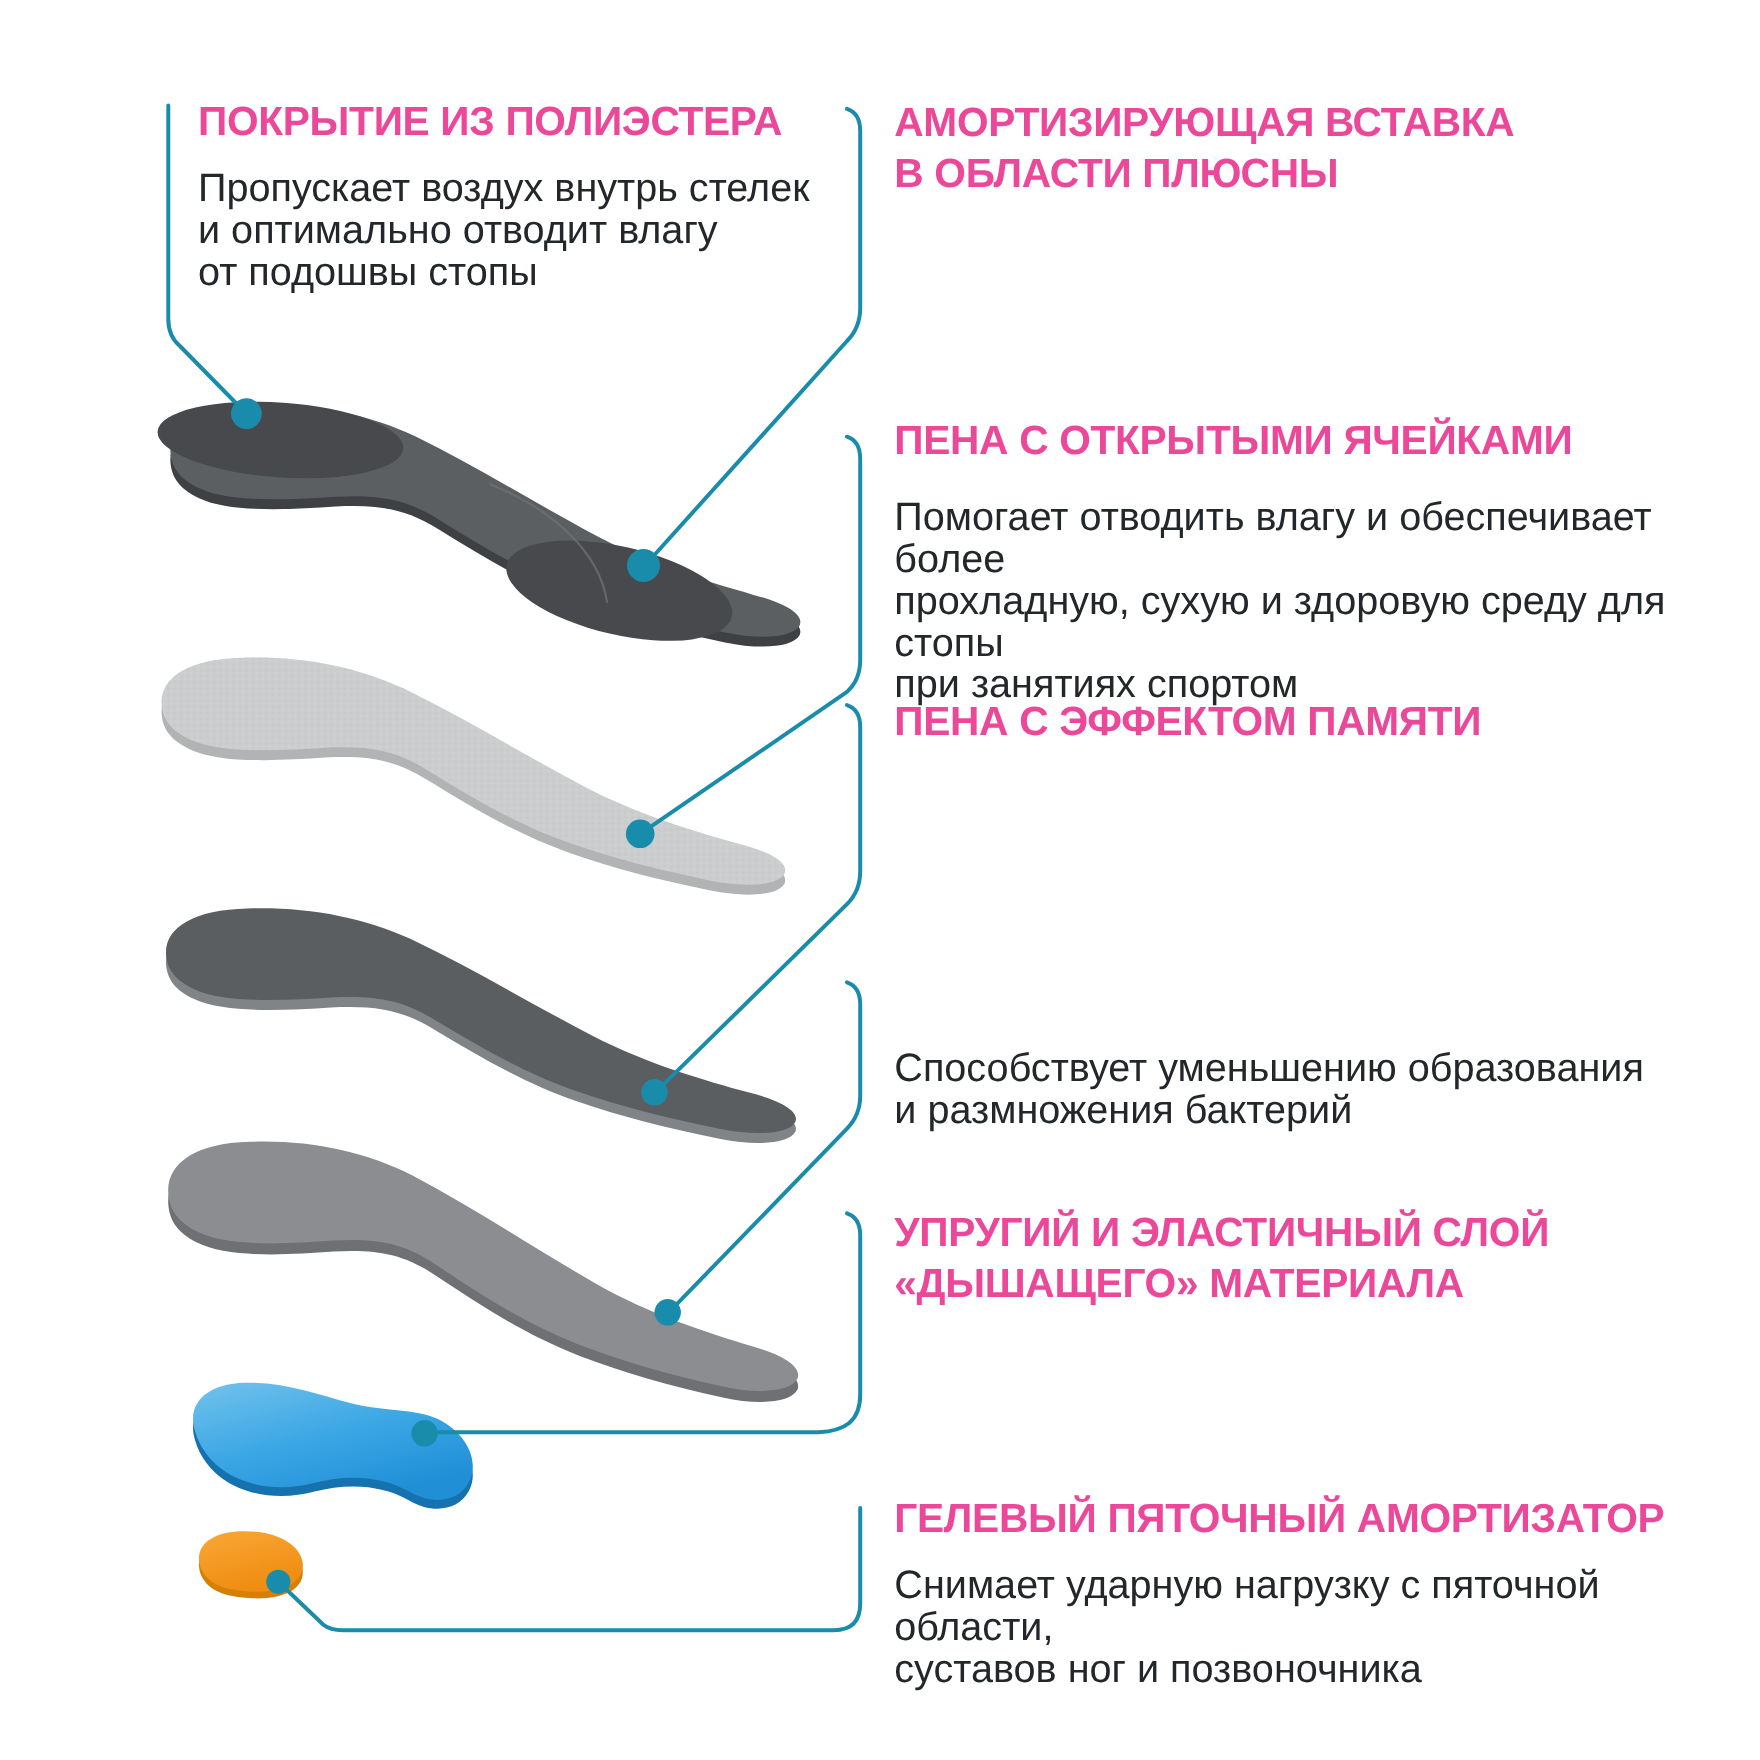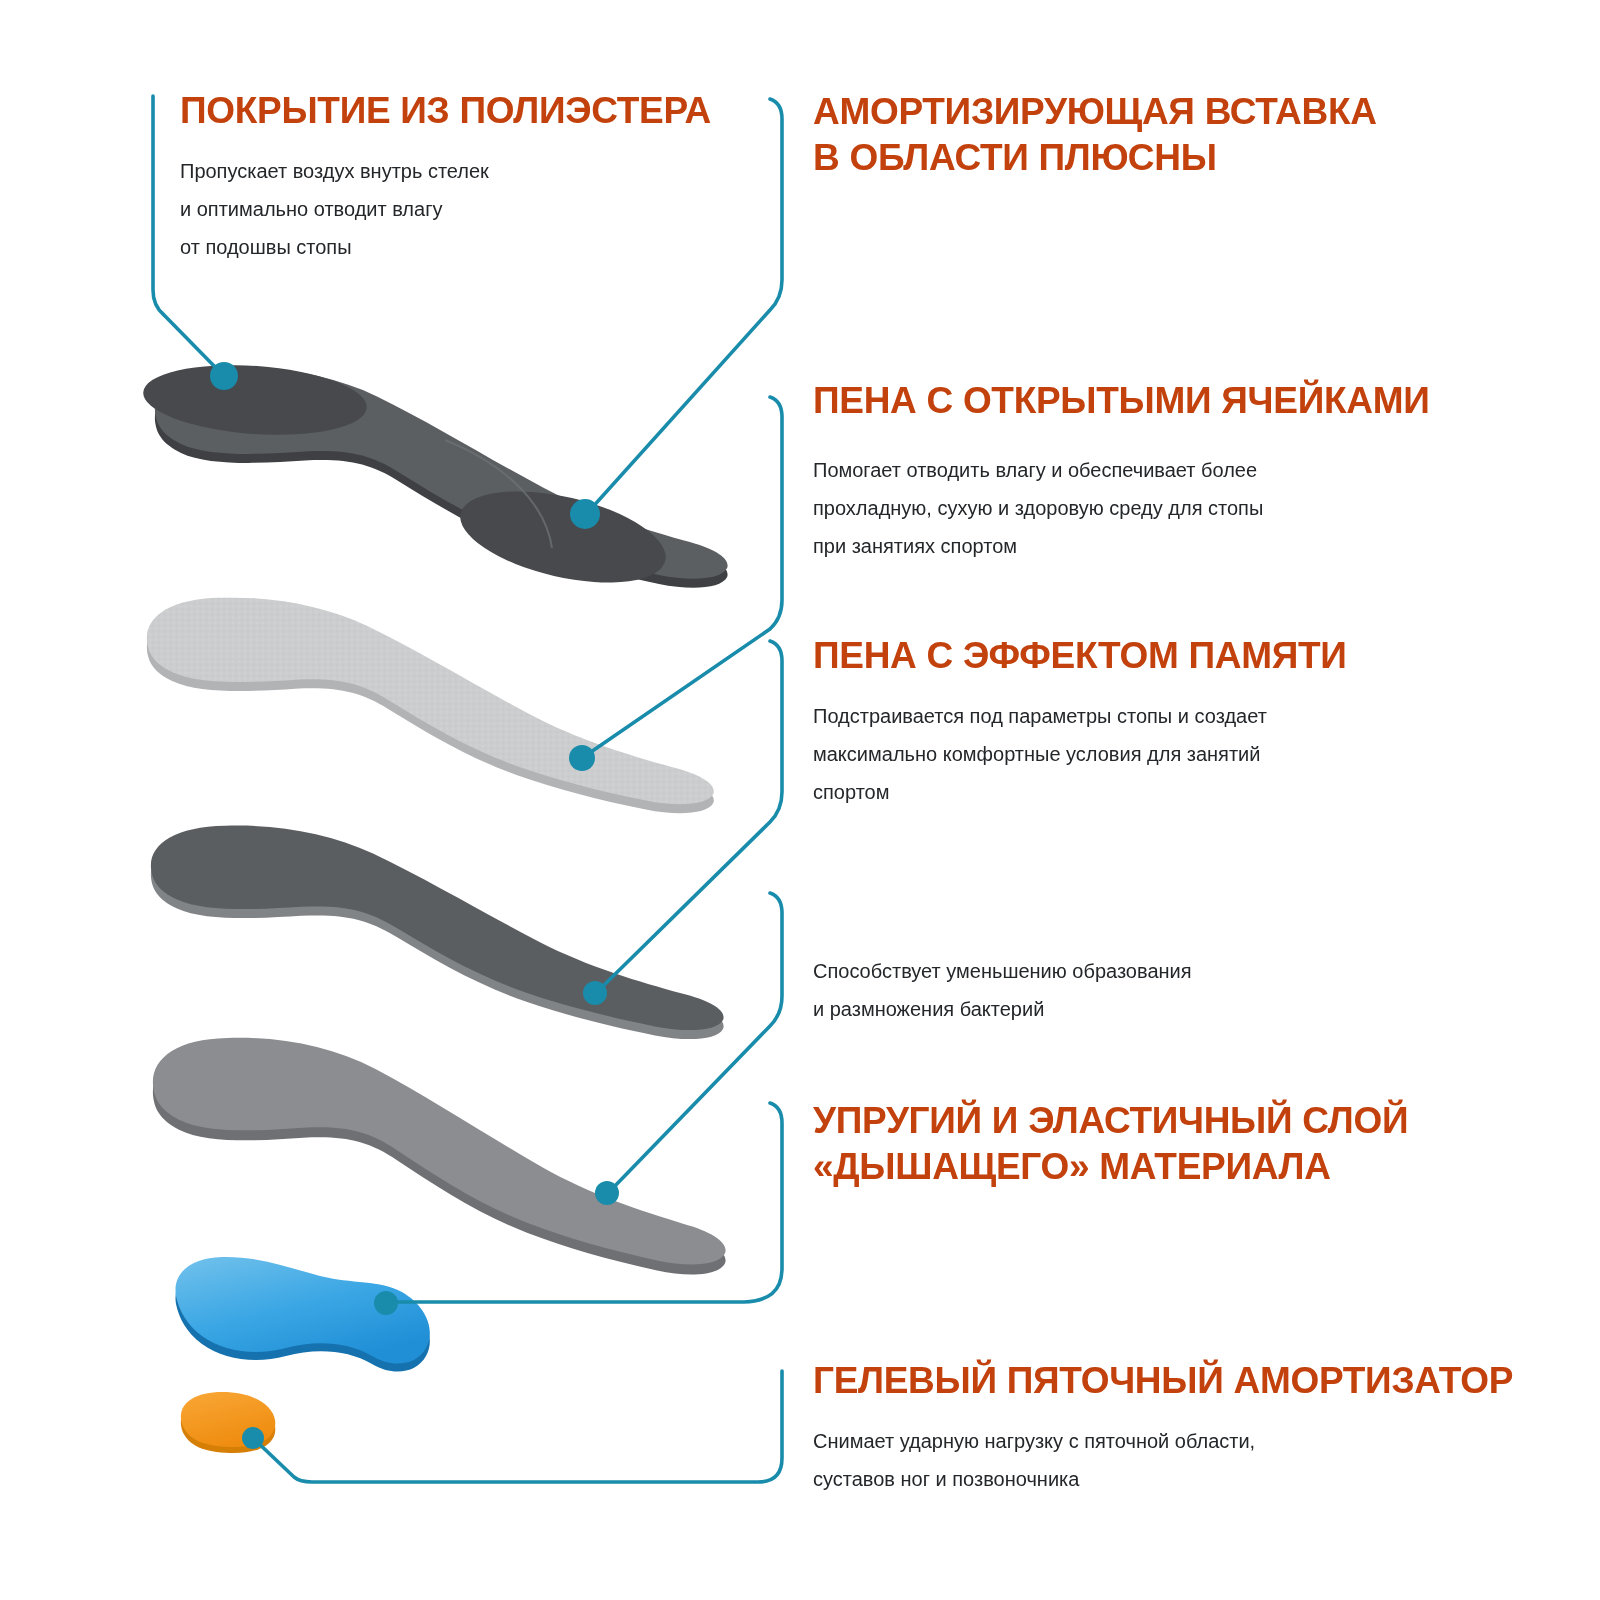--- a/index.html
+++ b/index.html
@@ -1,22 +1,22 @@
 <!DOCTYPE html>
 <html><head>
 <meta charset="utf-8">
 <style>
   html,body{margin:0;padding:0;background:#ffffff;}
   #canvas{position:relative;width:1600px;height:1600px;background:#ffffff;overflow:hidden;
           font-family:"Liberation Sans", sans-serif;}
   #art{position:absolute;left:0;top:0;width:1600px;height:1600px;}
   .block{position:absolute;}
   .block h2{margin:0;font-weight:bold;font-size:37px;line-height:46px;letter-spacing:-0.3px;
-            color:#c2410c;white-space:pre-line;}
-  .block p{margin:0;font-size:20px;line-height:38px;color:#24272a;white-space:pre-line;}
+            color:#ec4899;white-space:pre-line;}
+  .block p{margin:0;font-size:36px;line-height:38px;color:#24272a;white-space:pre-line;}
   
   .b1{left:180px;top:88px;}
   .b2{left:813px;top:89px;}
   .b3{left:813px;top:378px;}
   .b4{left:813px;top:633px;}
   .b5{left:813px;top:888px;}
   .b6{left:813px;top:1098px;}
   .b7{left:813px;top:1358px;}
   .body1{left:180px;top:152px;}
   .body2{left:813px;top:195px;}
@@ -132,25 +132,20 @@
   </div>
   <div class="block body3">
     <p>Помогает отводить влагу и обеспечивает более
 прохладную, сухую и здоровую среду для стопы
 при занятиях спортом</p>
   </div>
 
   <div class="block b4">
     <h2>ПЕНА С ЭФФЕКТОМ ПАМЯТИ</h2>
   </div>
-  <div class="block body4">
-    <p>Подстраивается под параметры стопы и создает
-максимально комфортные условия для занятий
-спортом</p>
-  </div>
 
   <div class="block body5">
     <p>Способствует уменьшению образования
 и размножения бактерий</p>
   </div>
 
   <div class="block b6">
     <h2>УПРУГИЙ И ЭЛАСТИЧНЫЙ СЛОЙ
 «ДЫШАЩЕГО» МАТЕРИАЛА</h2>
   </div>

